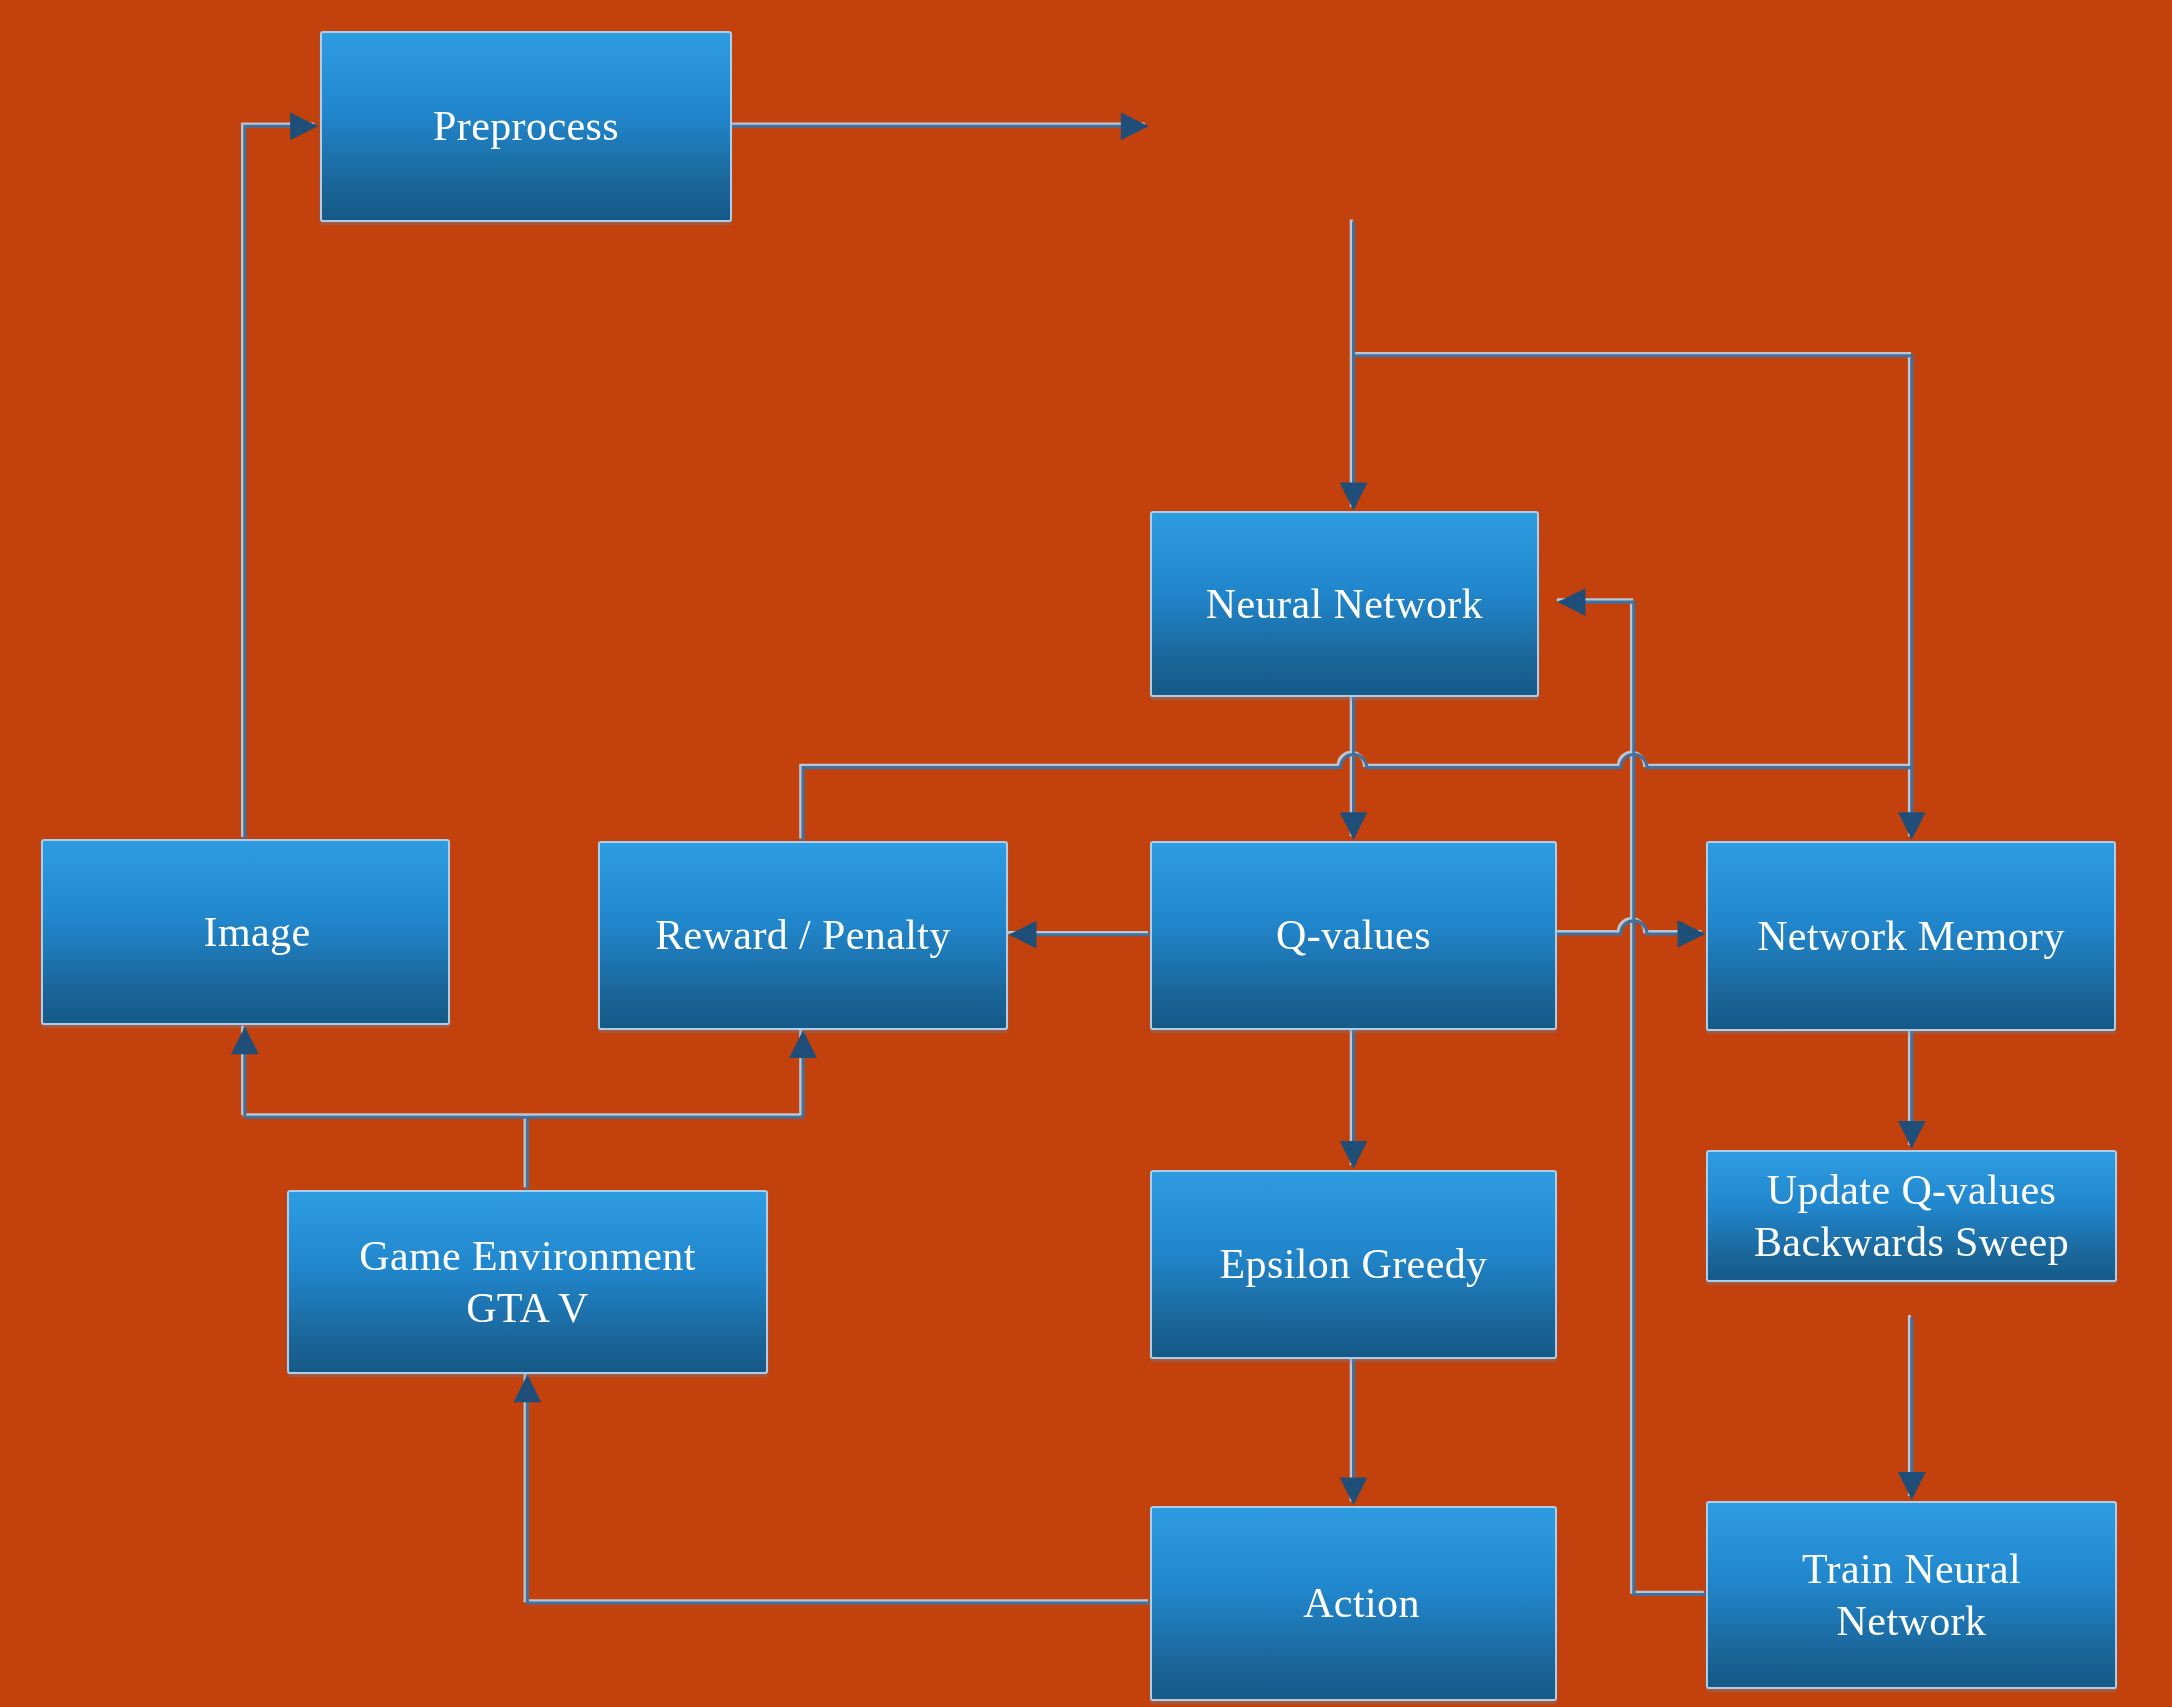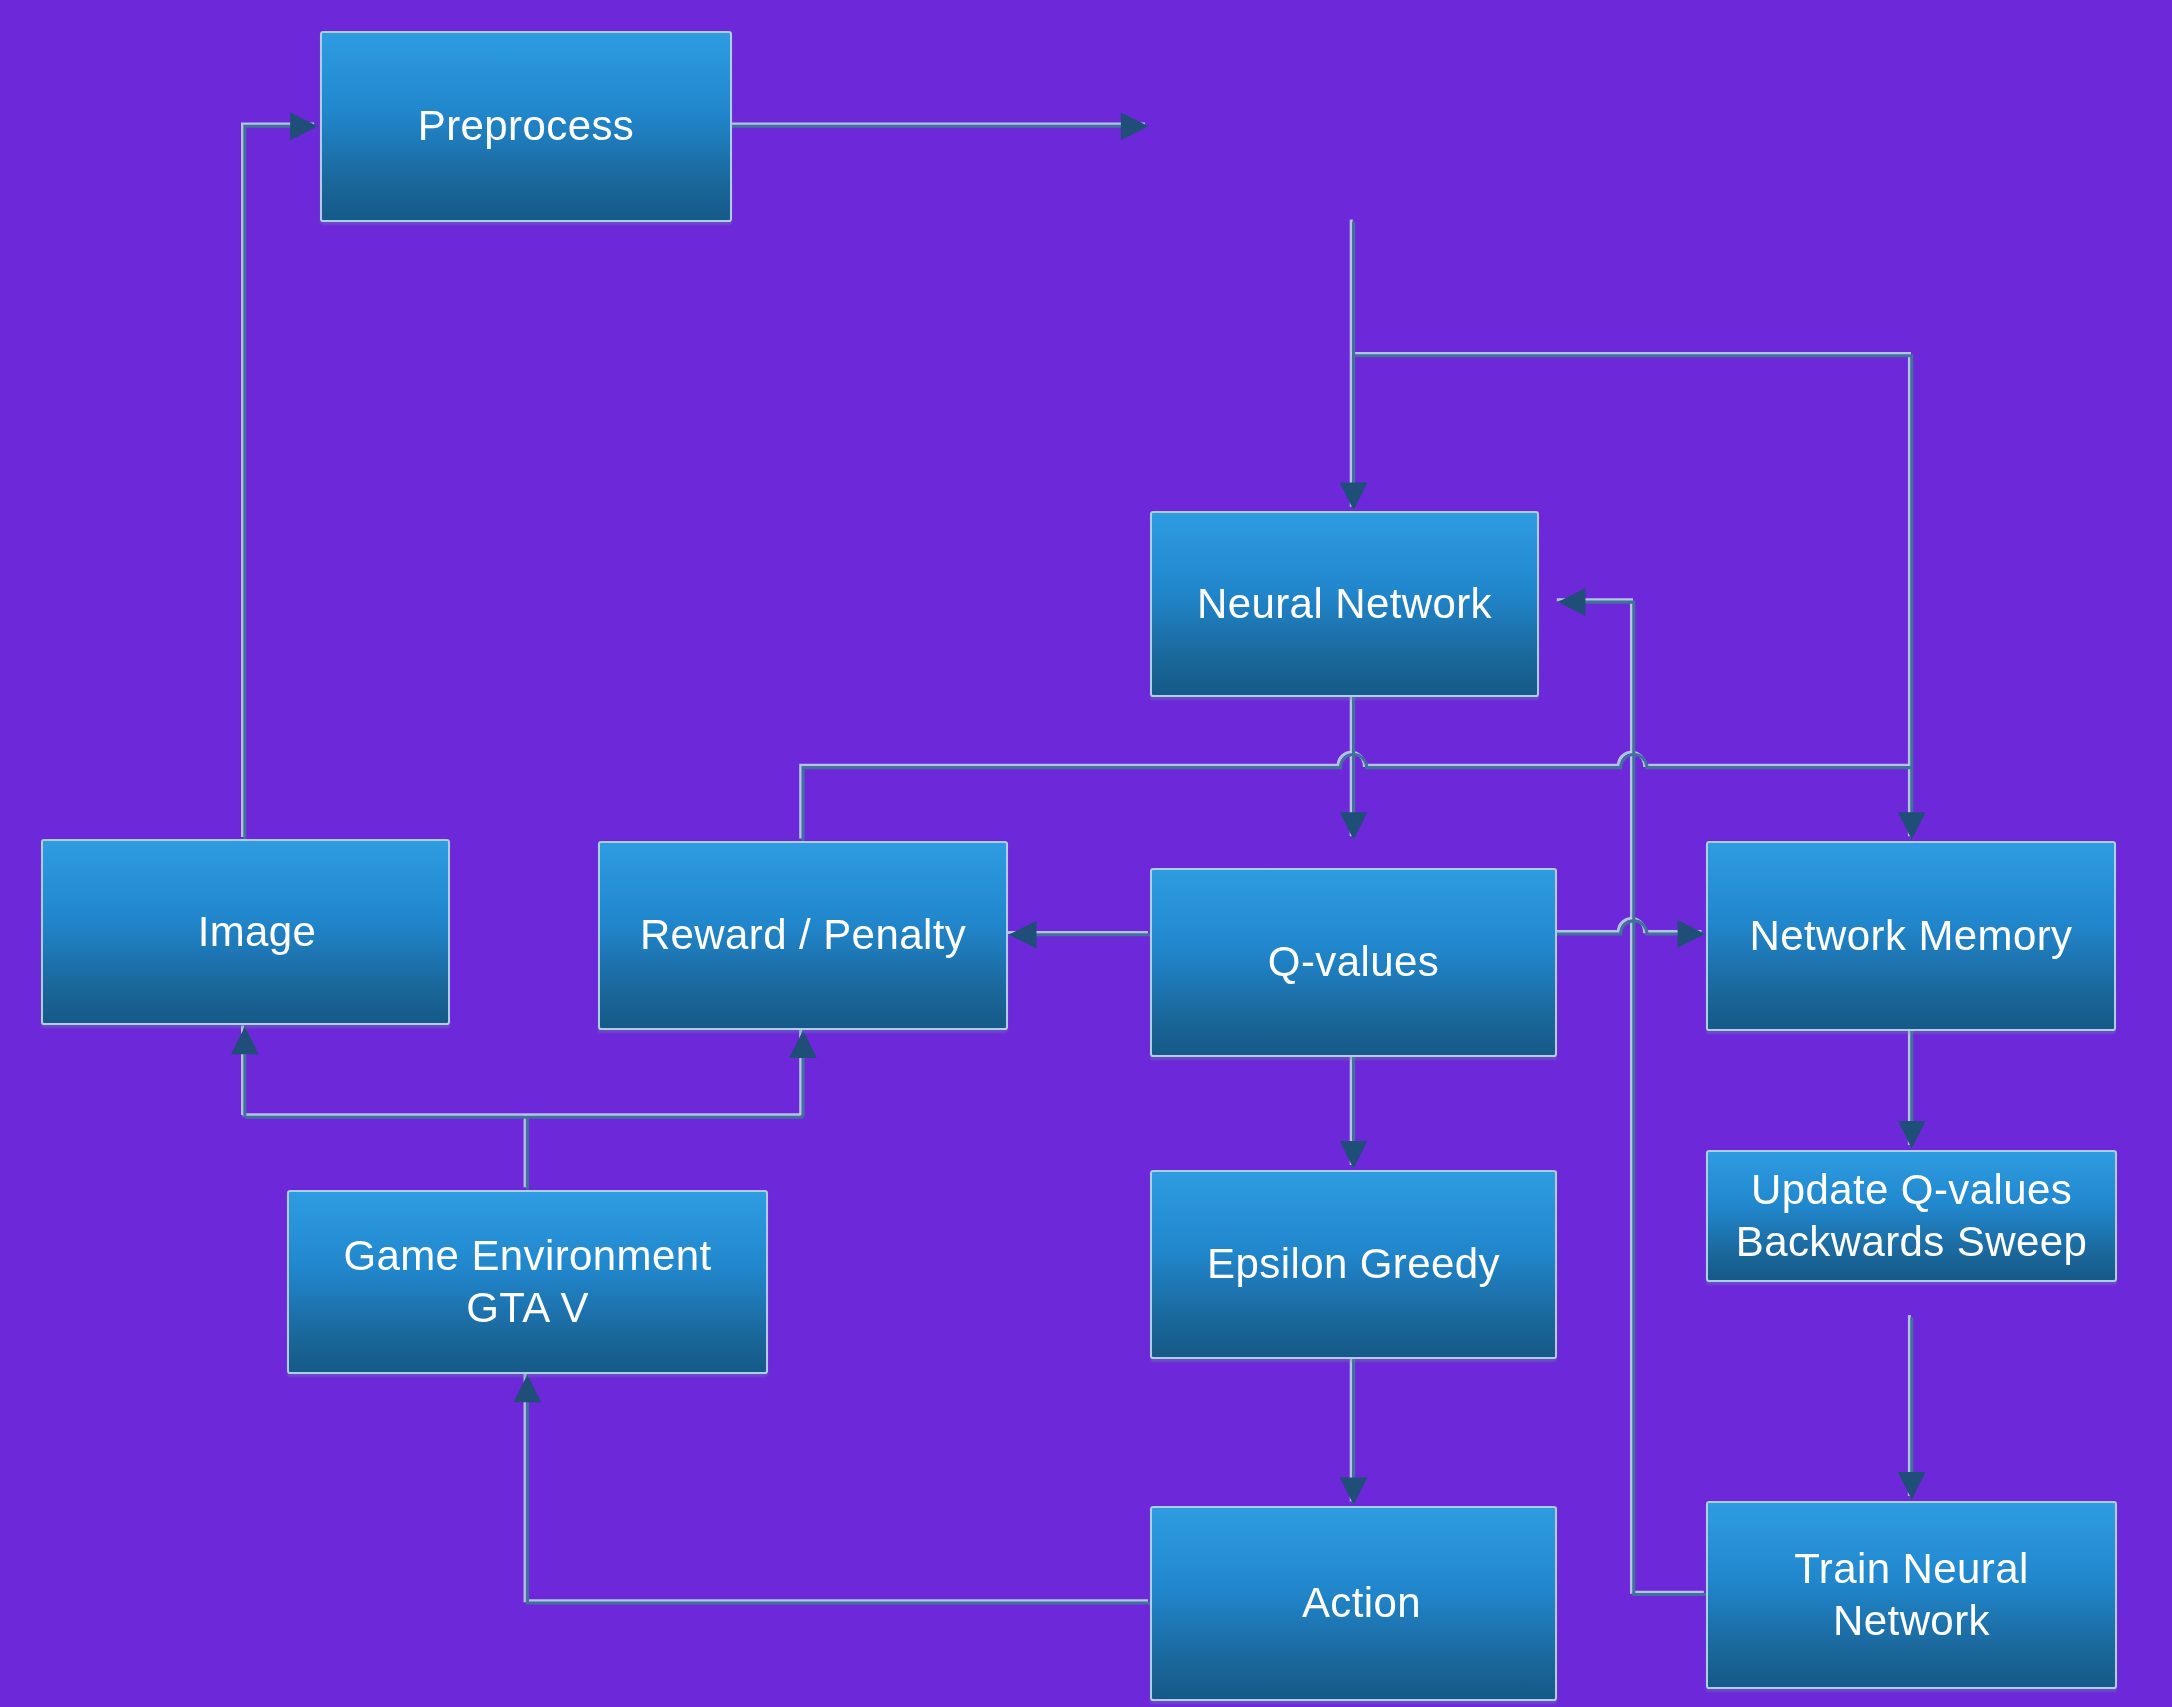--- a/index.html
+++ b/index.html
@@ -4,23 +4,23 @@
 <style>
   html, body {
     margin: 0;
     padding: 0;
     background: #ffffff;
   }
   .canvas {
     position: relative;
     width: 2172px;
     height: 1707px;
-    background: #6d28d9;
+    background: #c2410c;
     overflow: hidden;
-    font-family: Liberation Sans, sans-serif;
+    font-family: Liberation Serif, serif;
   }
   .edges {
     position: absolute;
     left: 0;
     top: 0;
     width: 100%;
     height: 100%;
   }
   .edge-light-layer path {
     fill: none;
@@ -117,21 +117,21 @@
   </div>
 
   <div class="node" style="left:41px; top:839px; width:409px; height:186px;padding-left:23px;">
     <span class="node-label">Image</span>
   </div>
 
   <div class="node" style="left:598px; top:841px; width:410px; height:189px;">
     <span class="node-label">Reward / Penalty</span>
   </div>
 
-  <div class="node" style="left:1150px; top:868px; width:407px; height:189px;">
+  <div class="node" style="left:1150px; top:841px; width:407px; height:189px;">
     <span class="node-label">Q-values</span>
   </div>
 
   <div class="node" style="left:1706px; top:841px; width:410px; height:190px;">
     <span class="node-label">Network Memory</span>
   </div>
 
   <div class="node" style="left:1150px; top:1170px; width:407px; height:189px;">
     <span class="node-label">Epsilon Greedy</span>
   </div>

